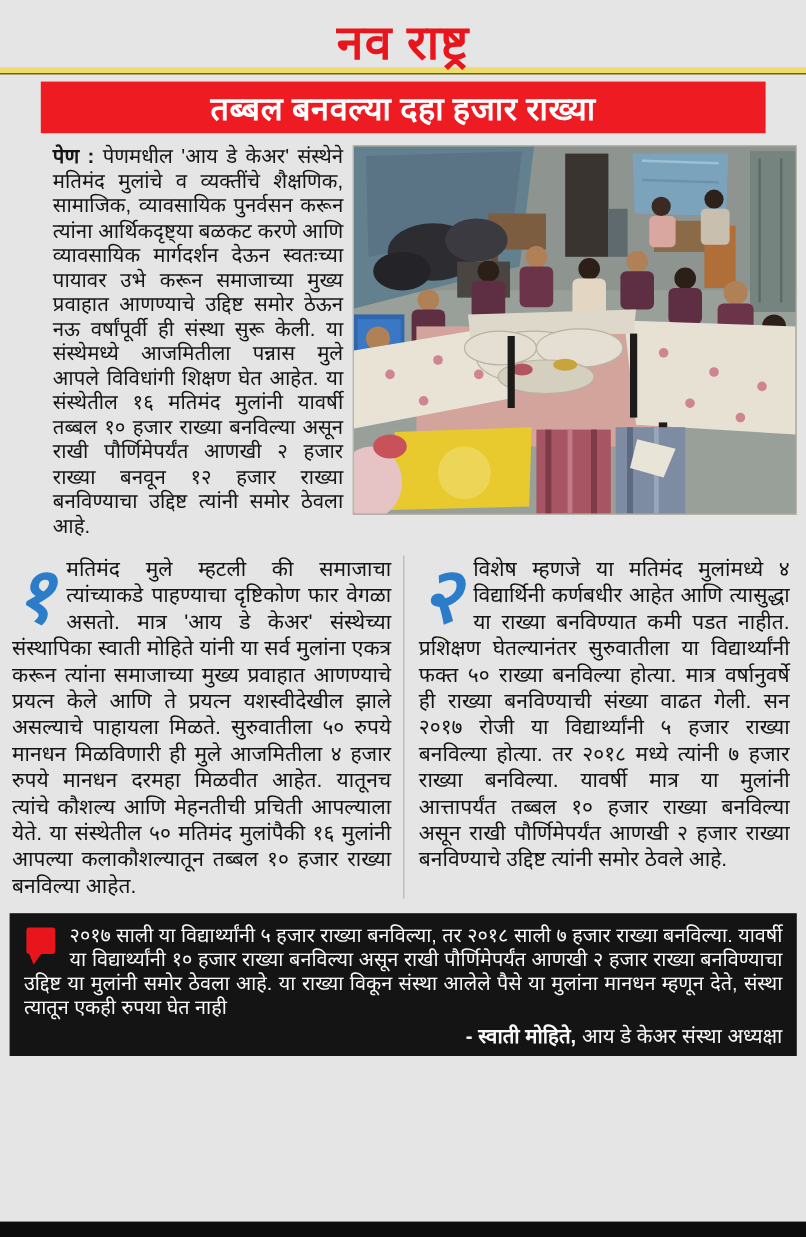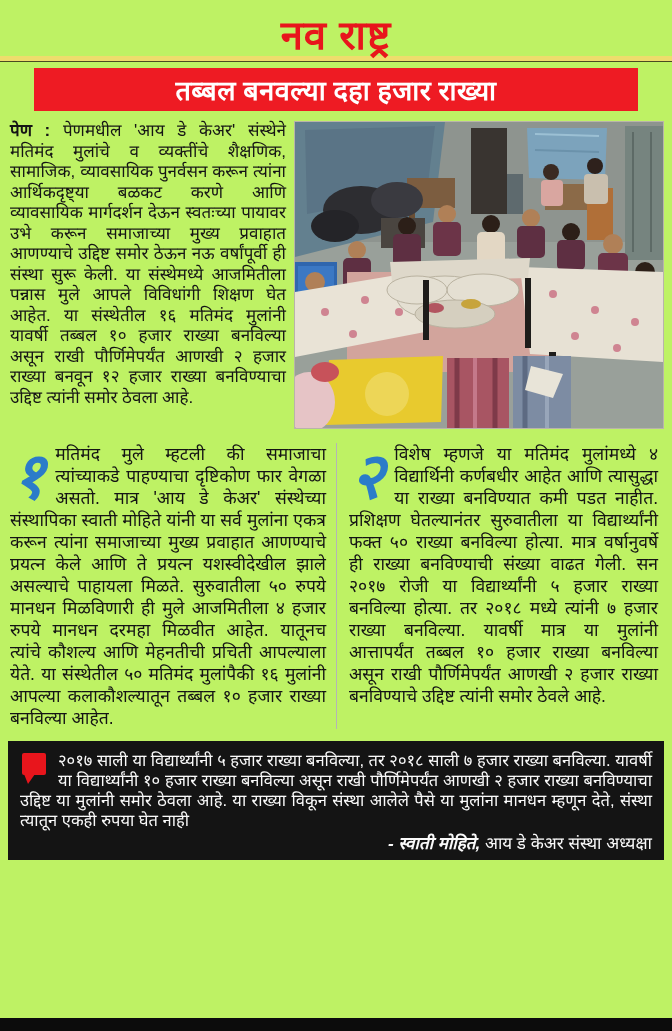--- a/index.html
+++ b/index.html
@@ -1,46 +1,46 @@
 <!DOCTYPE html>
 <html><head>
 <meta charset="utf-8">
 <style>
   * { margin:0; padding:0; box-sizing:border-box; }
   body { background:#ffffff; font-family:"Liberation Sans","DejaVu Sans",sans-serif; }
-  .page { width:672px; height:1031px; background:#bef264; position:relative; overflow:hidden; margin:0 auto; }
+  .page { width:672px; height:1031px; background:#e5e5e5; position:relative; overflow:hidden; margin:0 auto; }
 
   .masthead { text-align:center; padding-top:6px; height:56px; }
   .masthead .logo { display:inline-block; font-size:40px; font-weight:900; color:#e8151c; letter-spacing:1px; }
 
   .top-rule { height:6px; background:#eedd6c; border-bottom:1px solid #4a4a20; margin:0 0 0 0; }
 
   .headline { padding:10px 14px 2px 14px; text-align:center; }
   .headline .hl-line { font-size:55px; line-height:78px; font-weight:900; color:#0d0d0d; letter-spacing:-1px; transform:scaleY(1.06); transform-origin:center; white-space:nowrap; }
 
   .subhead-band { width:604px; height:43px; margin:6px auto 0 auto; background:#ee1b23; display:flex; align-items:center; justify-content:center;font-family:Liberation Serif, serif; }
   .subhead-band .subhead-text { color:#ffffff; font-size:27px; font-weight:700; letter-spacing:0.5px; }
 
-  .body-row { display:flex; padding:10px 8px 0 10px; gap:8px; }
+  .body-row { display:flex; padding:10px 8px 0 10px; gap:8px;margin-left:34px; }
   .intro-col { width:284px; font-size:17px; line-height:20.5px; text-align:justify; color:#151515; }
   .intro-col .dateline { font-weight:900; }
   .photo-frame { width:370px; height:308px; border:1px solid #b9b4aa; background:#9aa09b; flex-shrink:0; }
   .photo-frame svg { display:block; }
 
   .num-row { display:flex; padding:14px 10px 0 10px; }
   .num-col { width:50%; font-size:17.5px; line-height:22px; text-align:justify; color:#141414; padding-right:10px; }
   .num-col.second { border-left:1px solid #b5b5b5; padding-left:12px; padding-right:4px; }
   .dropcap { float:left; font-size:64px; line-height:62px; font-weight:900; color:#2b7cc9; padding:2px 10px 0 2px; font-style:italic; }
 
   .quote-box { width:656px; margin:12px auto 0 auto; background:#141414; color:#fafafa; padding:9px 12px 6px 12px; font-size:16.5px; line-height:20px; }
   .quote-icon { float:left; width:24px; height:22px; position:relative; margin:3px 12px 4px 2px; background:#e8151c; border-radius:2px; }
   .quote-icon::after { content:""; position:absolute; left:2px; top:21px; border-left:4px solid transparent; border-right:7px solid transparent; border-top:10px solid #e8151c; }
   .quote-text { text-align:justify; }
   .quote-attr { text-align:right; margin-top:4px; font-size:17px; }
-  .quote-attr .attr-name { font-weight:900;font-style:italic; }
+  .quote-attr .attr-name { font-weight:900; }
 
   .footer { text-align:center; font-family:"DejaVu Sans Mono","Liberation Mono",monospace; font-size:14px; line-height:17px; color:#2a2a2a; padding-top:4px; }
 
   .bottom-bar { position:absolute; bottom:0; left:0; width:672px; height:13px; background:#0c0c0c; }
 </style>
 </head>
 <body>
 
 <div class="page">
 

